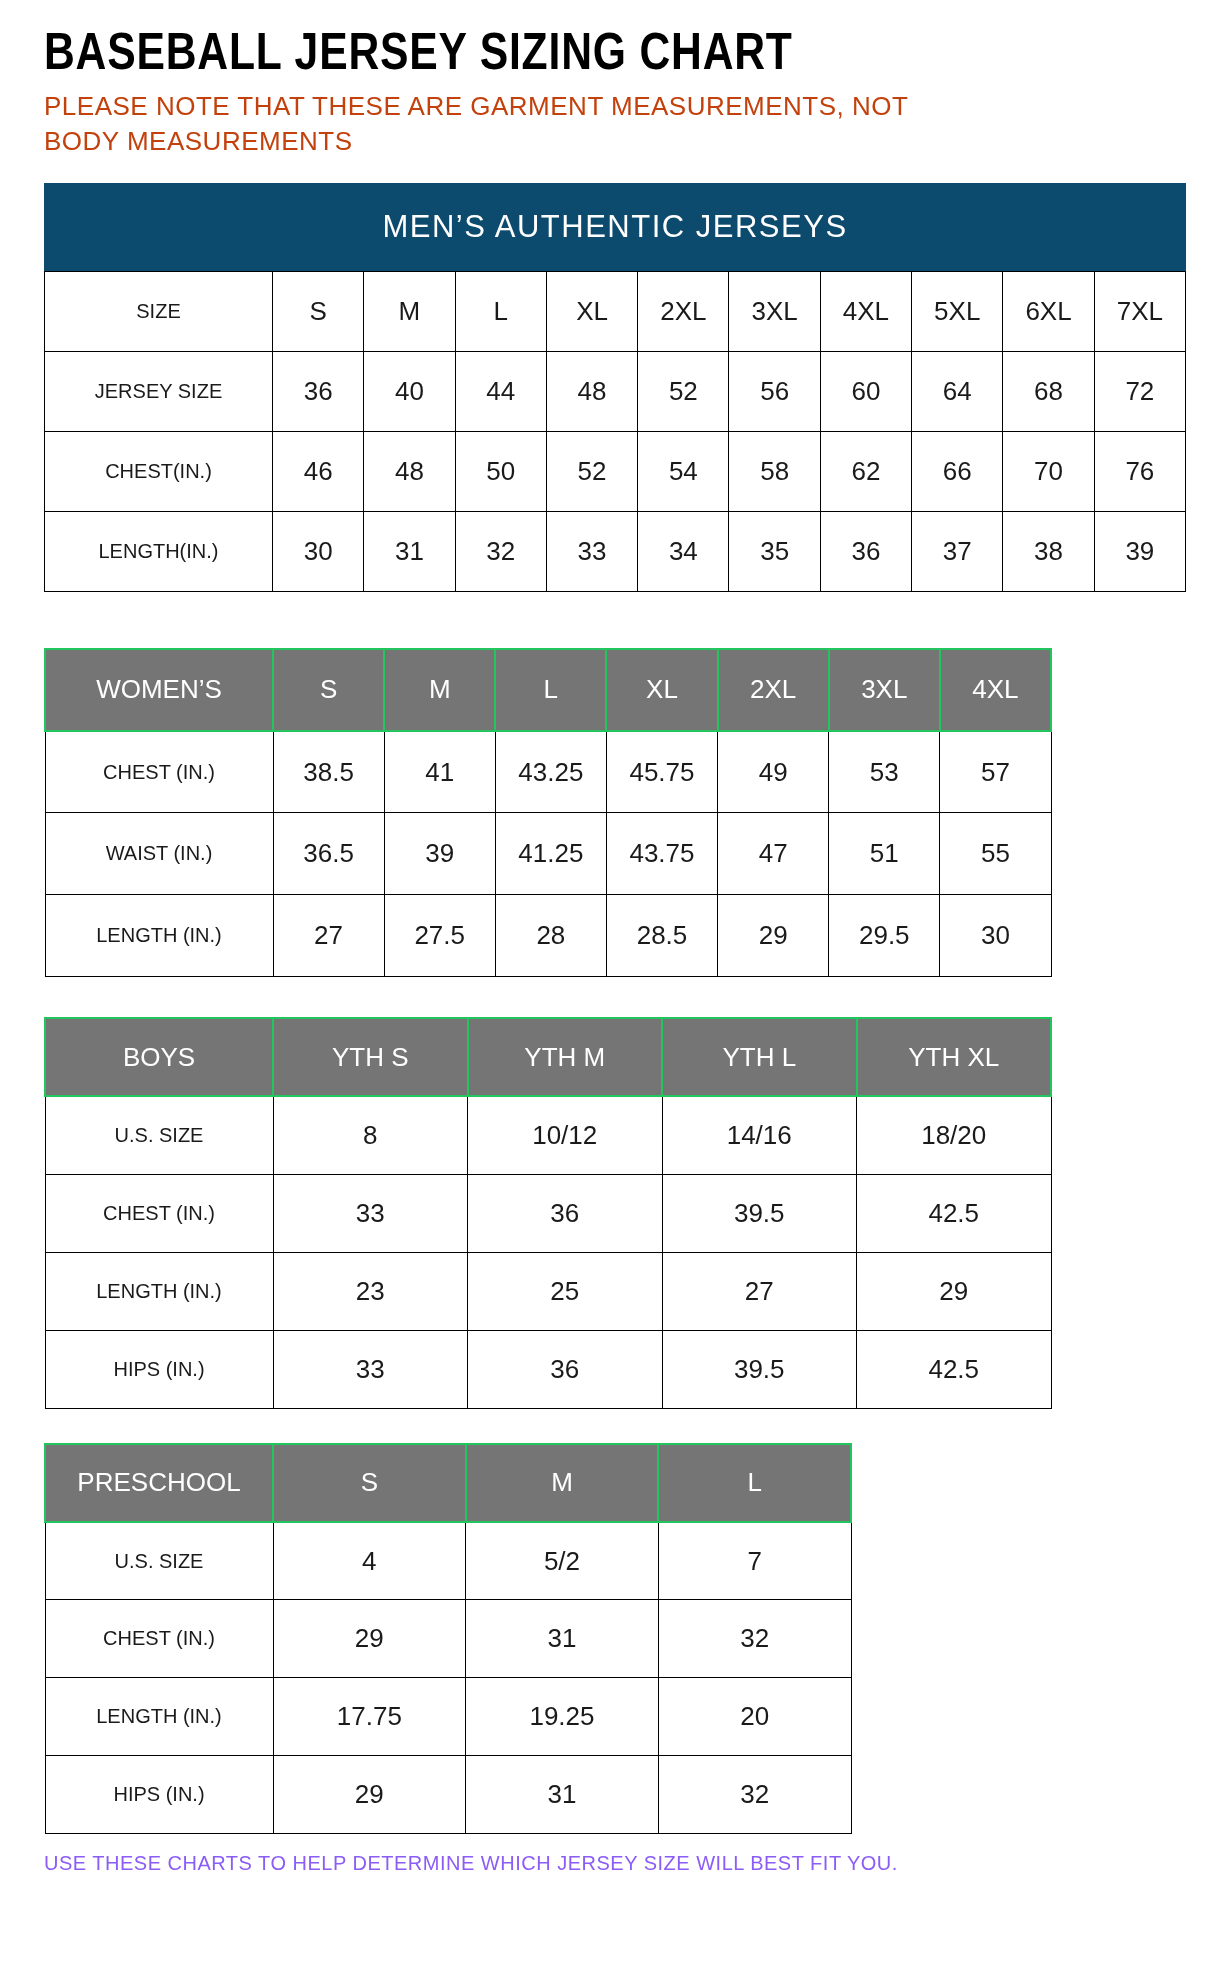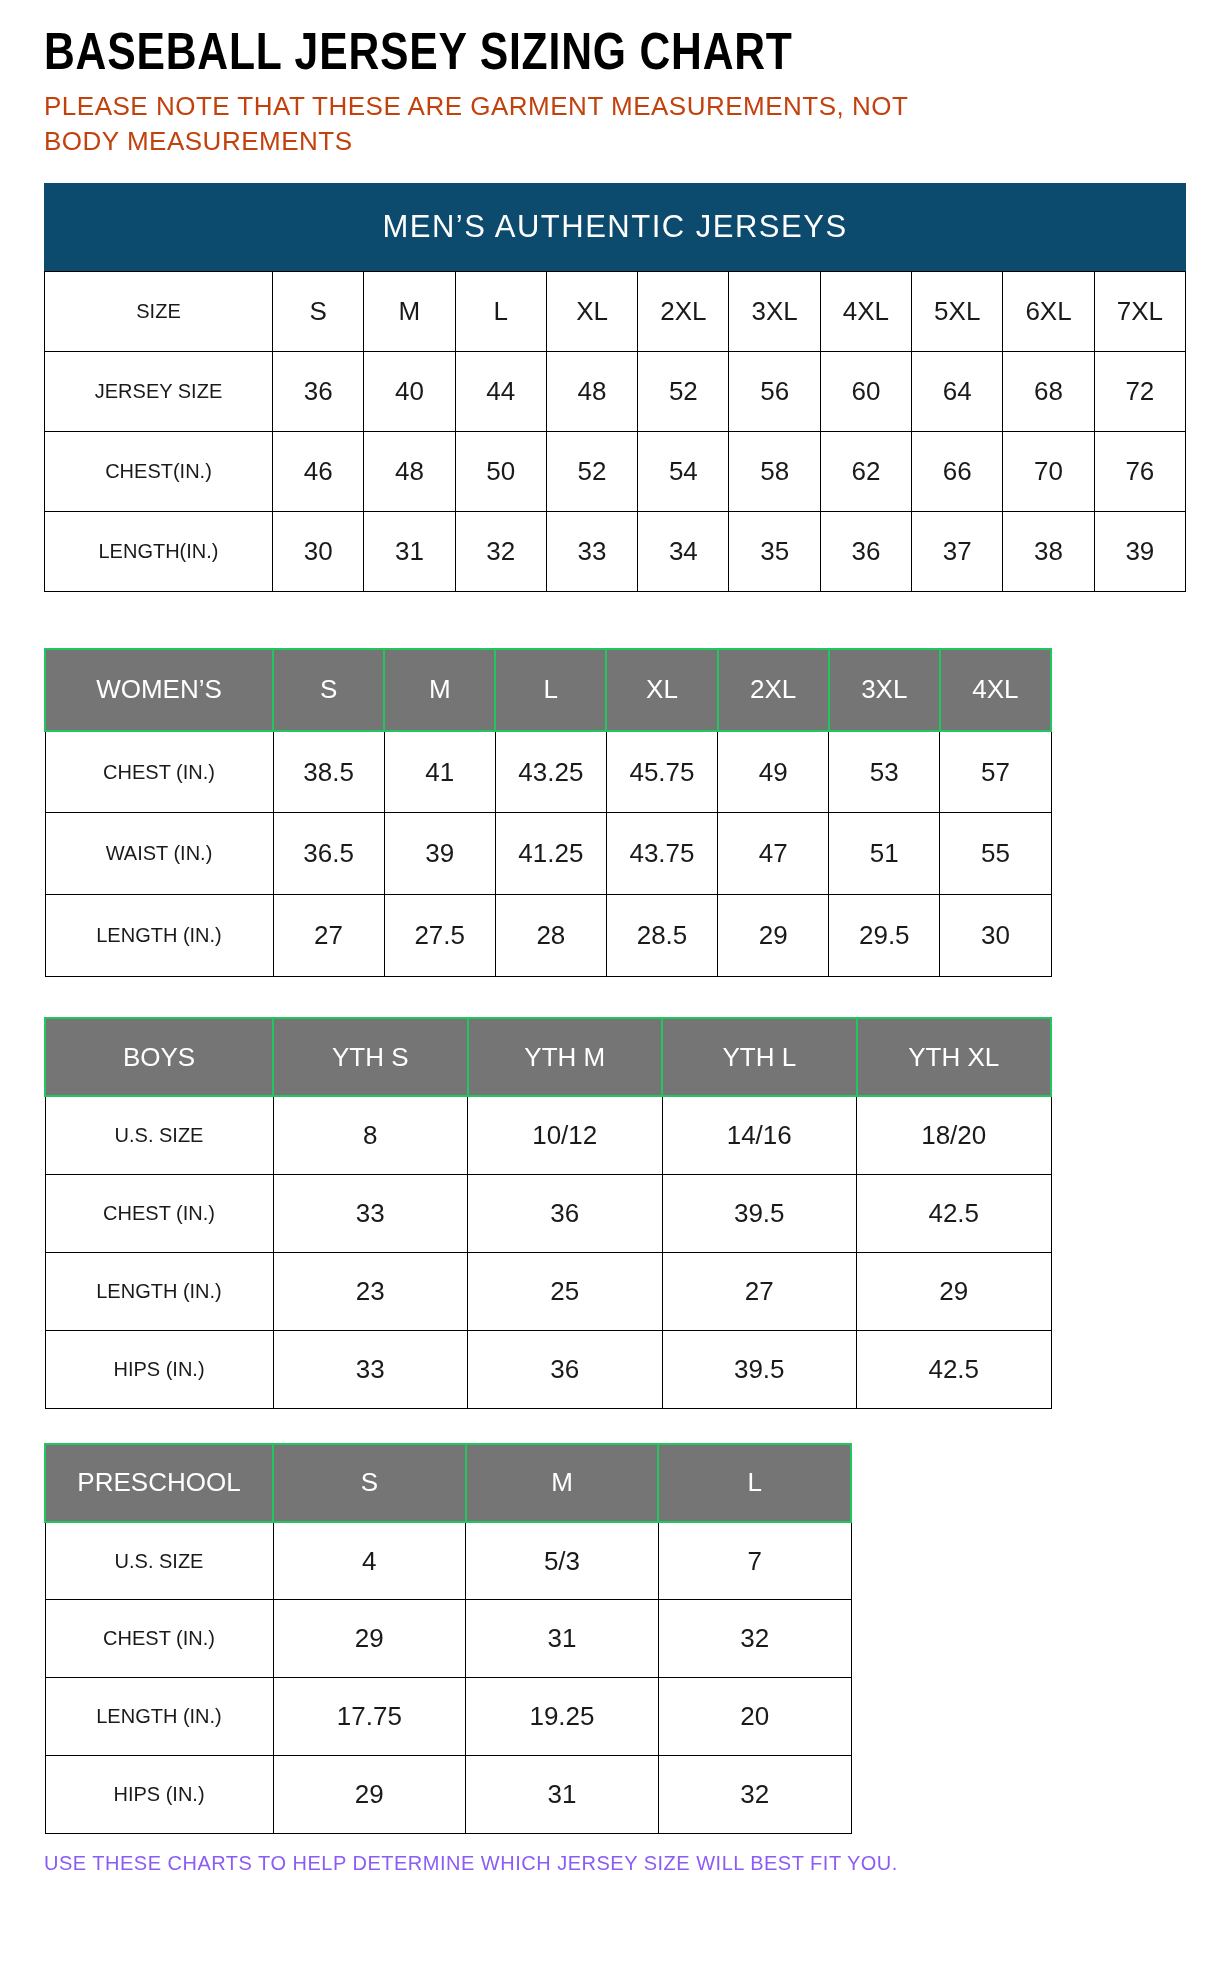--- a/index.html
+++ b/index.html
@@ -265,21 +265,21 @@
             <th>PRESCHOOL</th>
             <th>S</th>
             <th>M</th>
             <th>L</th>
           </tr>
         </thead>
       <tbody>
           <tr>
             <td>U.S. SIZE</td>
             <td>4</td>
-            <td>5/3</td>
+            <td>5/2</td>
             <td>7</td>
           </tr>
           <tr>
             <td>CHEST (IN.)</td>
             <td>29</td>
             <td>31</td>
             <td>32</td>
           </tr>
           <tr>
             <td>LENGTH (IN.)</td>

